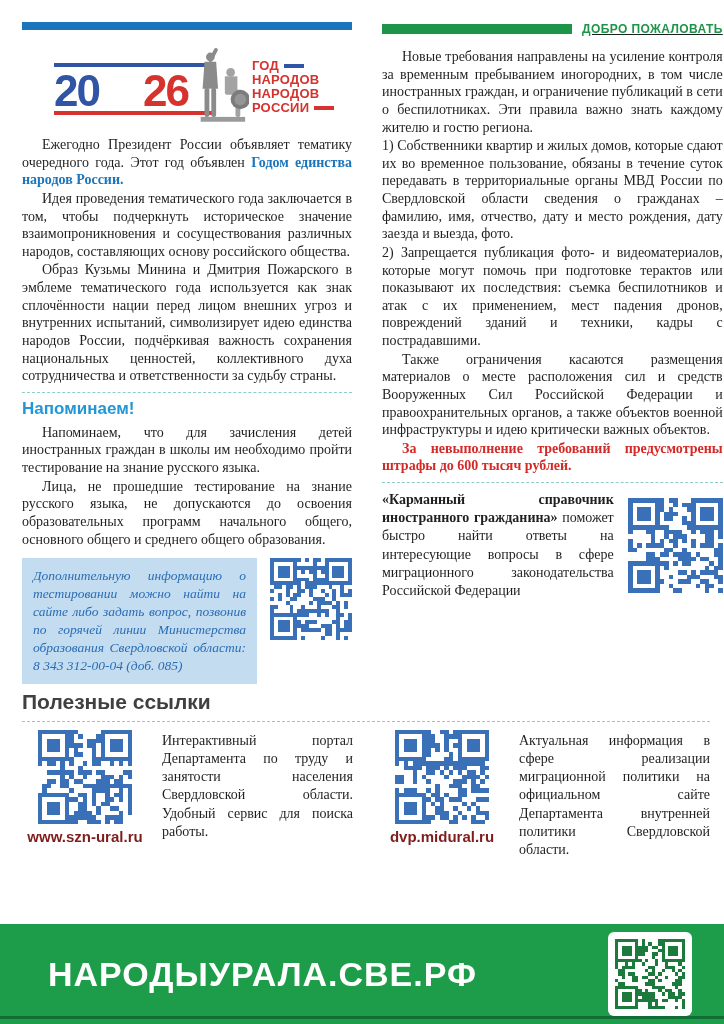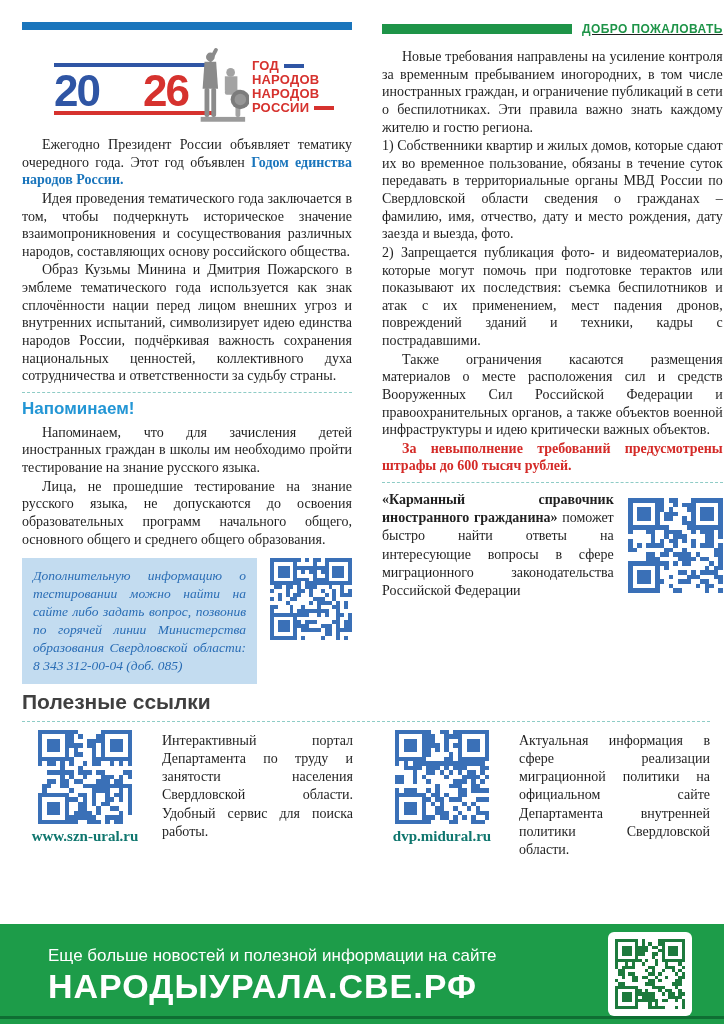--- a/index.html
+++ b/index.html
@@ -57,21 +57,21 @@
   .handbook-text { flex:1; font-size:14px; line-height:1.3; text-align:justify; }
   .qr.mid { width:95px; height:95px; margin-left:14px; flex:none; }
 
   
   .links-section { padding:4px 14px 0 22px; }
   .links-h { font-family:"Liberation Sans", sans-serif; font-weight:800; font-size:21px; color:#404040; margin:2px 0 4px 0; }
   .links-row { display:flex; gap:26px; margin-top:8px; }
   .link-item { display:flex; flex:1; gap:14px; }
   .link-qrwrap { width:126px; text-align:center; flex:none; }
   .qr.link-qr { width:94px; height:94px; margin:0 auto; }
-  .link-url { font-family:Liberation Serif, serif; font-weight:800; font-size:15px; color:#0f766e; margin-top:4px; white-space:nowrap; }
+  .link-url { font-family:Liberation Sans, sans-serif; font-weight:800; font-size:15px; color:#7f1d1d; margin-top:4px; white-space:nowrap; }
   .link-desc { font-size:14px; line-height:1.3; text-align:justify; padding-top:2px; }
 
   
   .footer {
     position:absolute; left:0; bottom:0; width:724px; height:100px;
     background:#1d9c49; display:flex; align-items:center;
     font-family:"Liberation Sans", sans-serif; color:#ffffff;
   }
   .footer::after { content:""; position:absolute; left:0; bottom:5px; width:100%; height:3px; background:#0f6e33; }
   .footer-textwrap { padding-left:48px; flex:1; }
@@ -766,21 +766,20 @@
               </svg></div>
           <div class="link-url">dvp.midural.ru</div>
         </div>
         <div class="link-desc">Актуальная информация в сфере реализации миграционной политики на официальном сайте Департамента внутренней политики Свердловской области.</div>
       </div>
     </div>
   </div>
 
   <div class="footer">
     <div class="footer-textwrap">
-      <div class="footer-line1">Еще больше новостей и полезной информации на сайте</div>
       <div class="footer-site">НАРОДЫУРАЛА.СВЕ.РФ</div>
     </div>
     <div class="footer-qrbox">
       <div class="qr footer-qr"><svg viewBox="0 0 21 21" width="100%" height="100%" shape-rendering="crispEdges" fill="#1d7a3d">
             <rect x="8" y="0" width="1" height="1"></rect>
             <rect x="13" y="0" width="1" height="1"></rect>
             <rect x="8" y="1" width="1" height="1"></rect>
             <rect x="10" y="1" width="1" height="1"></rect>
             <rect x="13" y="1" width="1" height="1"></rect>
             <rect x="7" y="2" width="1" height="1"></rect>

